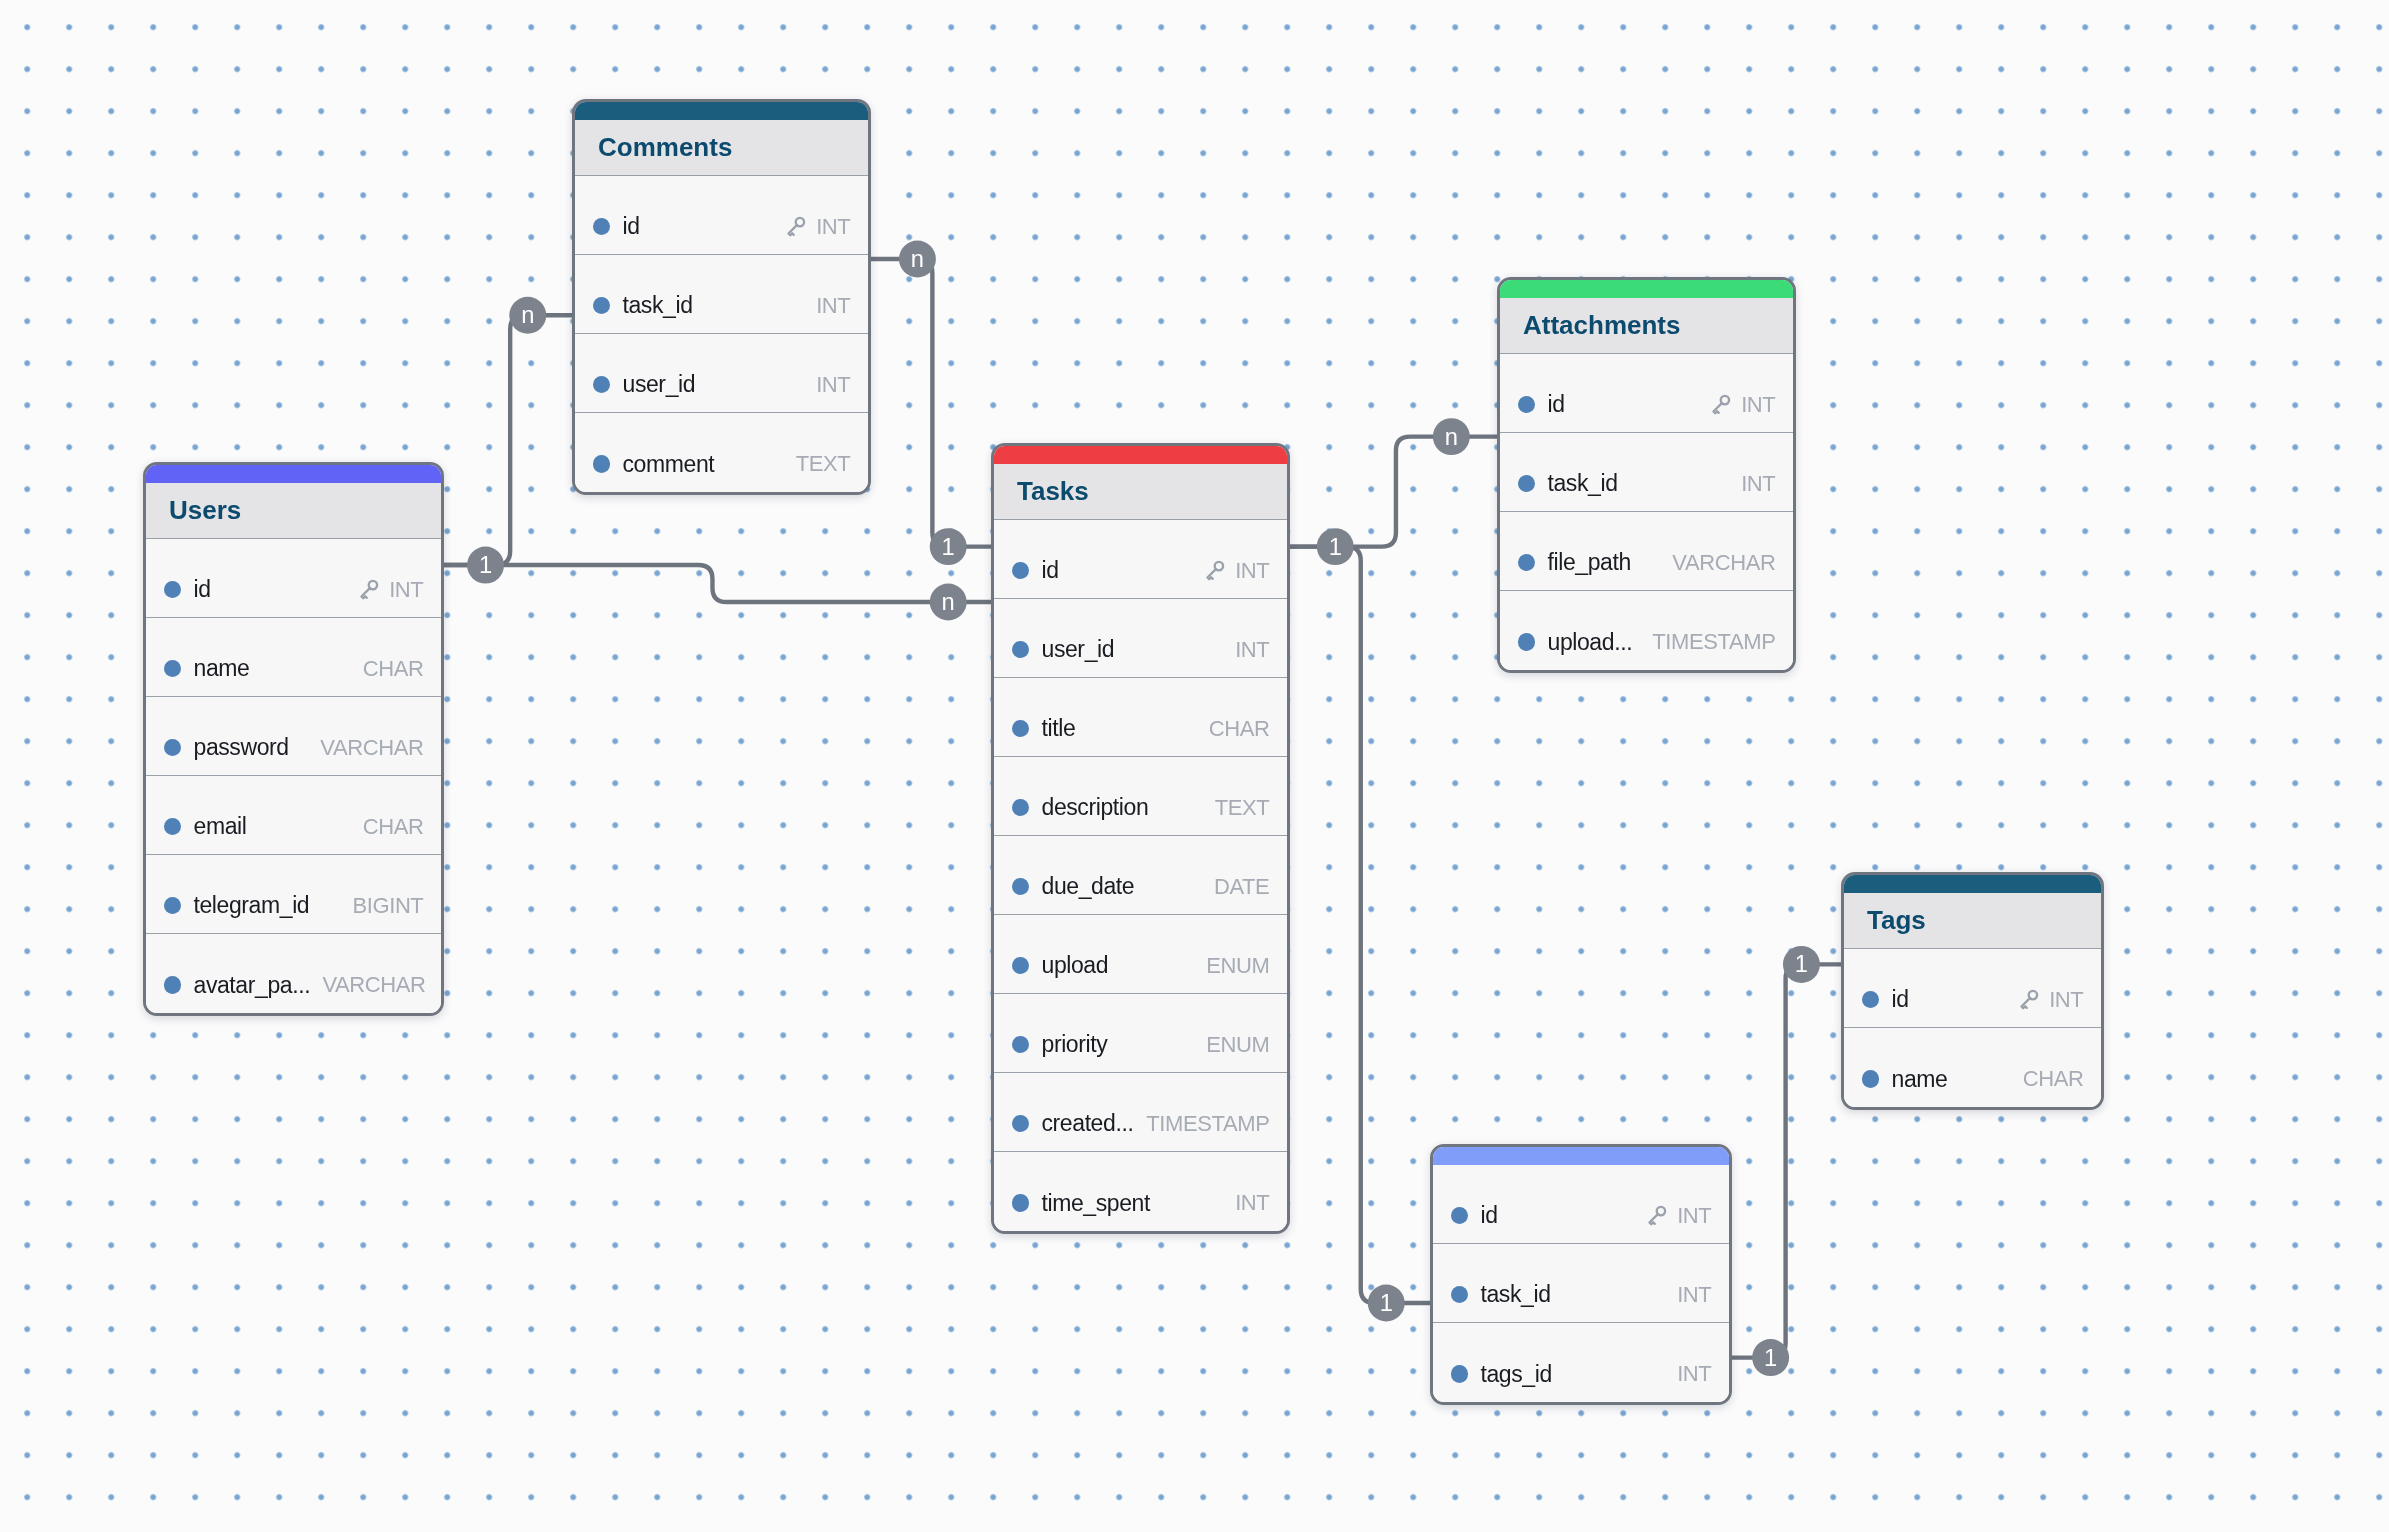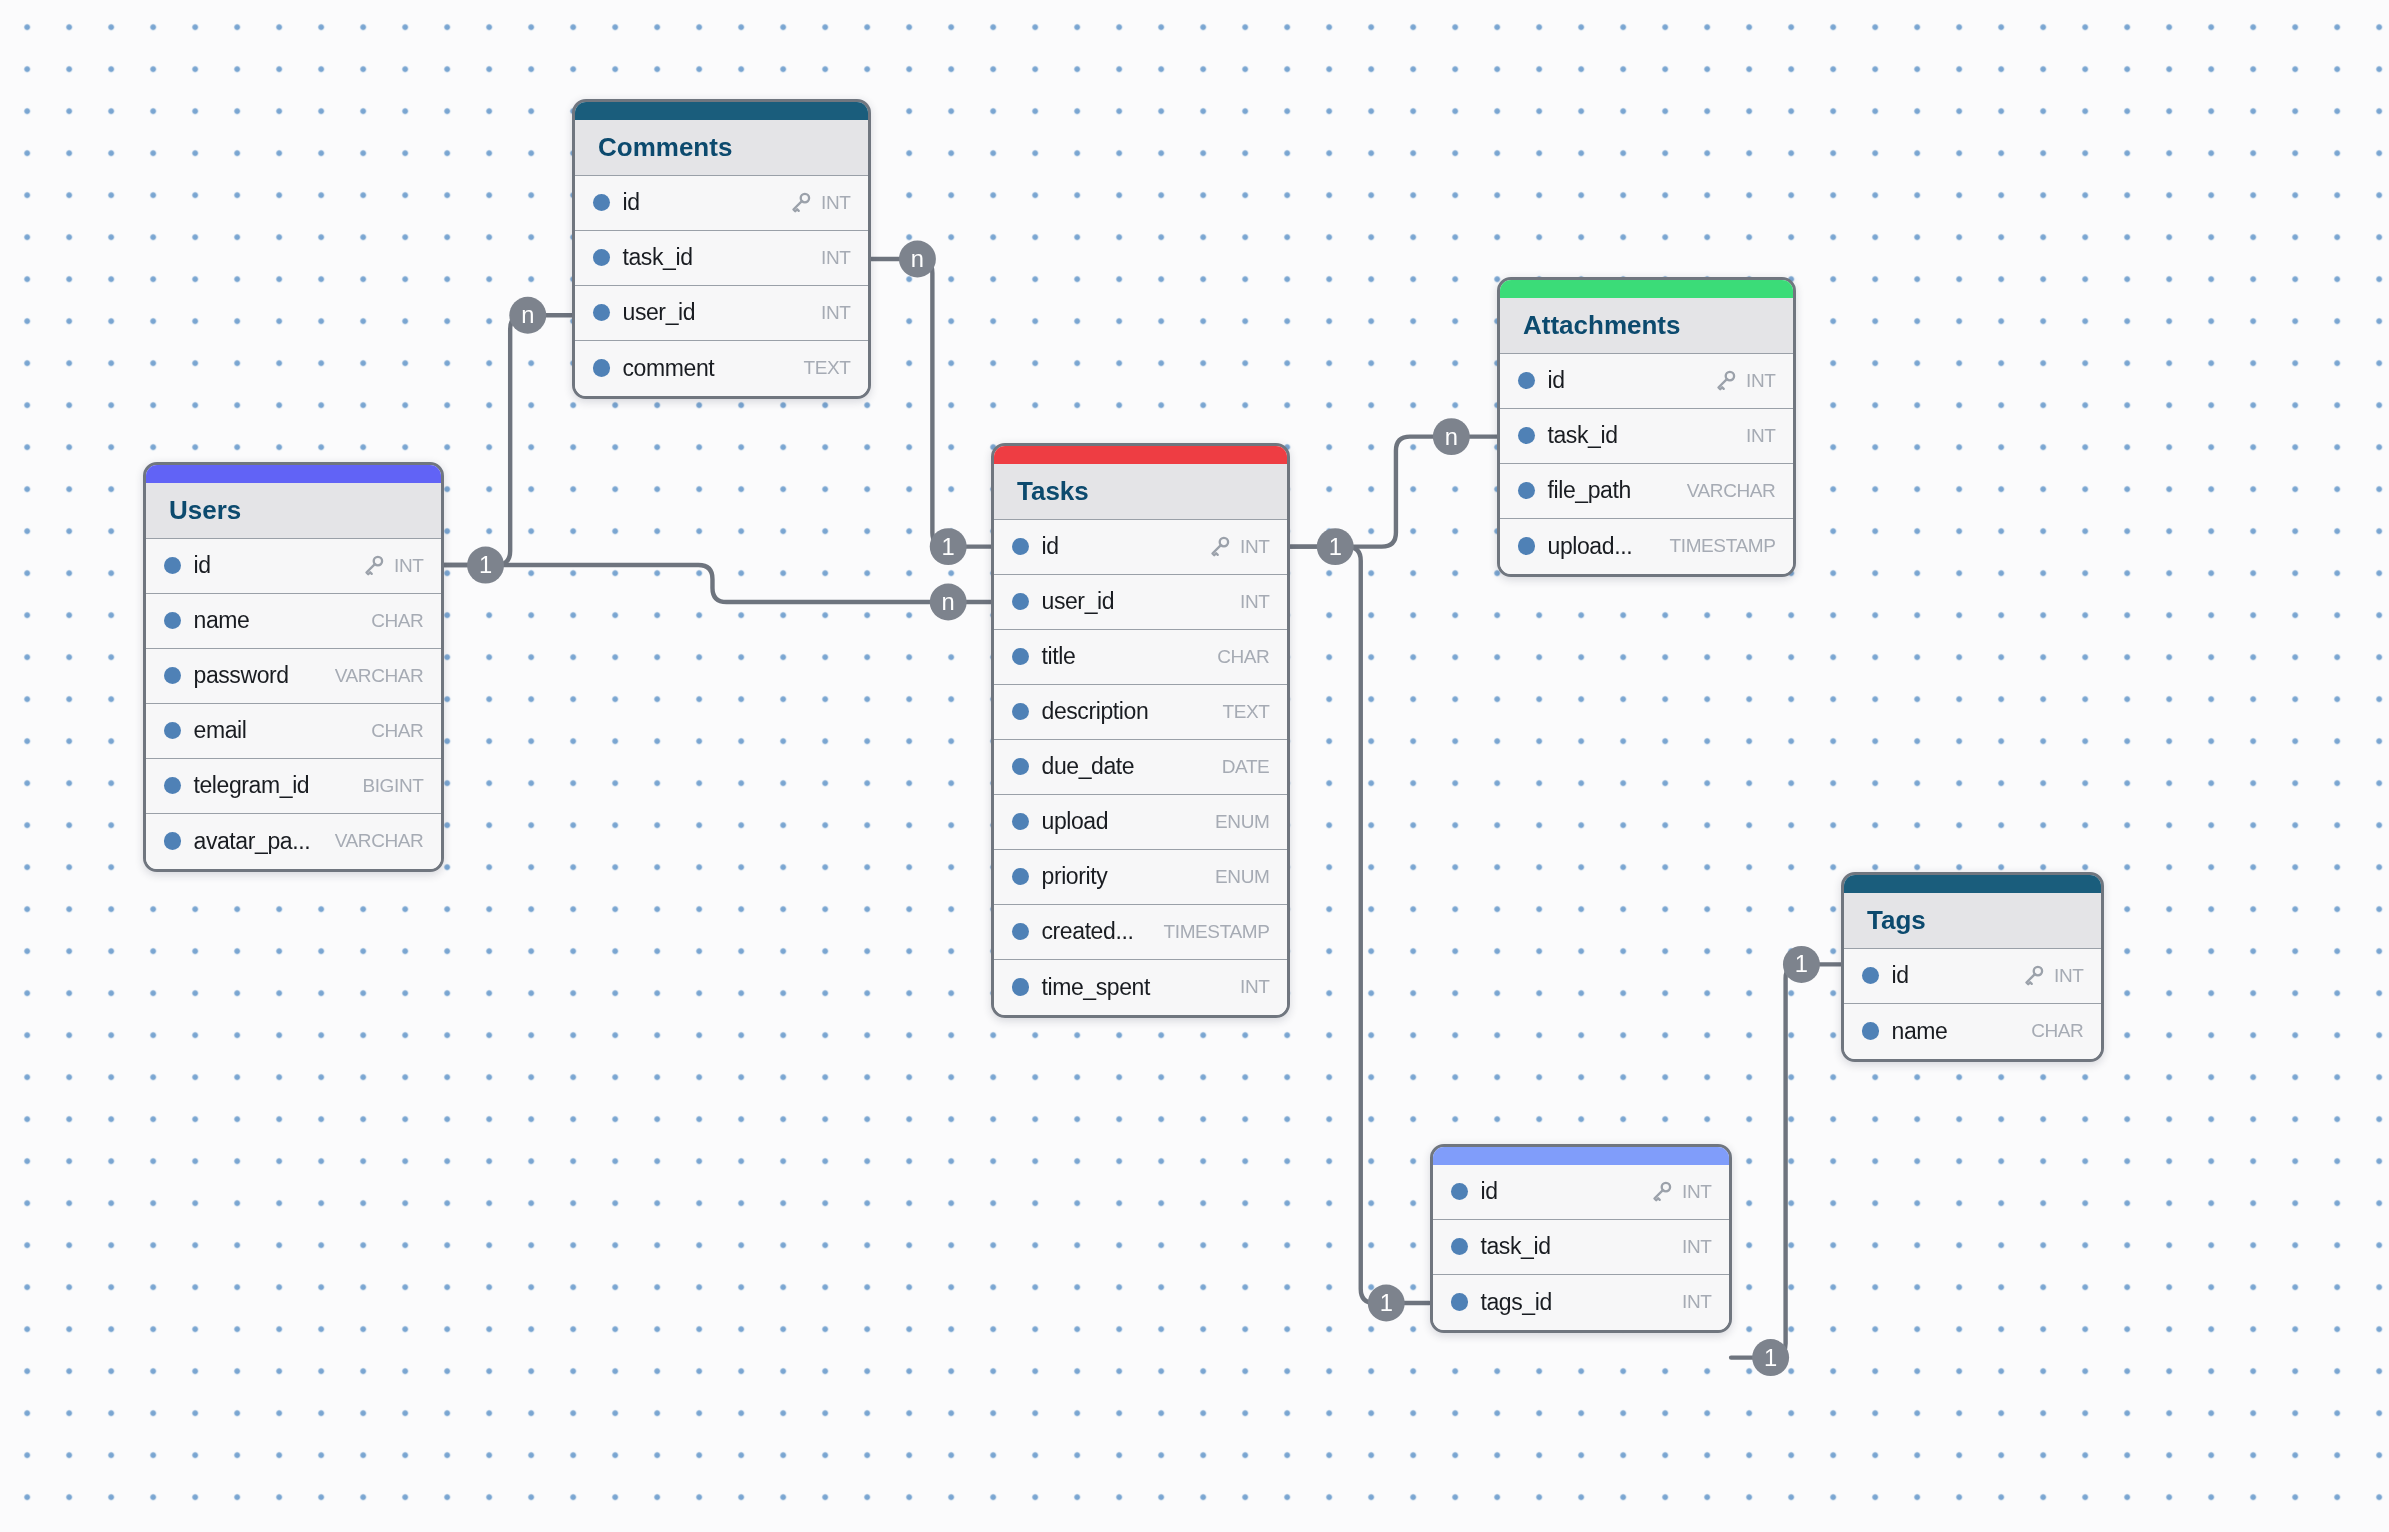--- a/index.html
+++ b/index.html
@@ -23,27 +23,27 @@
     overflow:hidden;box-shadow:0 2.6px 8.8px rgba(30,40,60,.16);box-sizing:border-box;
   }
   .strip{height:17.6px;}
   .ttitle{
     height:55px;line-height:55px;padding-left:23px;background:#e4e4e7;
     border-bottom:1.8px solid #9aa0a8;font-size:26px;font-weight:bold;color:#0c4a6e;
     white-space:nowrap;
   }
   .row{
     height:55px;box-sizing:border-box;border-bottom:1.8px solid #9aa0a8;
-    display:flex;align-items:center;padding:0 17.6px;gap:12.3px;background:#f7f7f8;
+    display:flex;align-items:center;padding:0 17.6px;gap:12.3px;background:#f7f7f8;margin-top:24px;
   }
   .row:last-child{border-bottom:none;}
   .fdot{width:17.6px;height:17.6px;border-radius:50%;background:#4f81b6;flex:none;}
   .fname{font-size:23px;letter-spacing:-0.4px;color:#191c21;white-space:nowrap;}
   .fright{margin-left:auto;display:flex;align-items:center;gap:7px;flex:none;}
-  .ftype{font-size:19px;letter-spacing:-0.4px;color:#a6abb4;white-space:nowrap;}
+  .ftype{font-size:22px;letter-spacing:-0.4px;color:#a6abb4;white-space:nowrap;}
   .key{width:28px;height:28px;stroke:#9ba1aa;fill:none;stroke-width:2;stroke-linecap:round;stroke-linejoin:round;flex:none;}
 </style>
 </head>
 <body>
 
 <div class="canvas" style="background-color: rgb(251, 251, 252);">
 
   <svg class="wires" width="2389" height="1533" viewBox="0 0 2716 1742">
 
     <path class="wire" d="M 505 642 L 564 642 Q 580 642 580 626 L 580 374 Q 580 358 596 358 L 650 358"></path>

